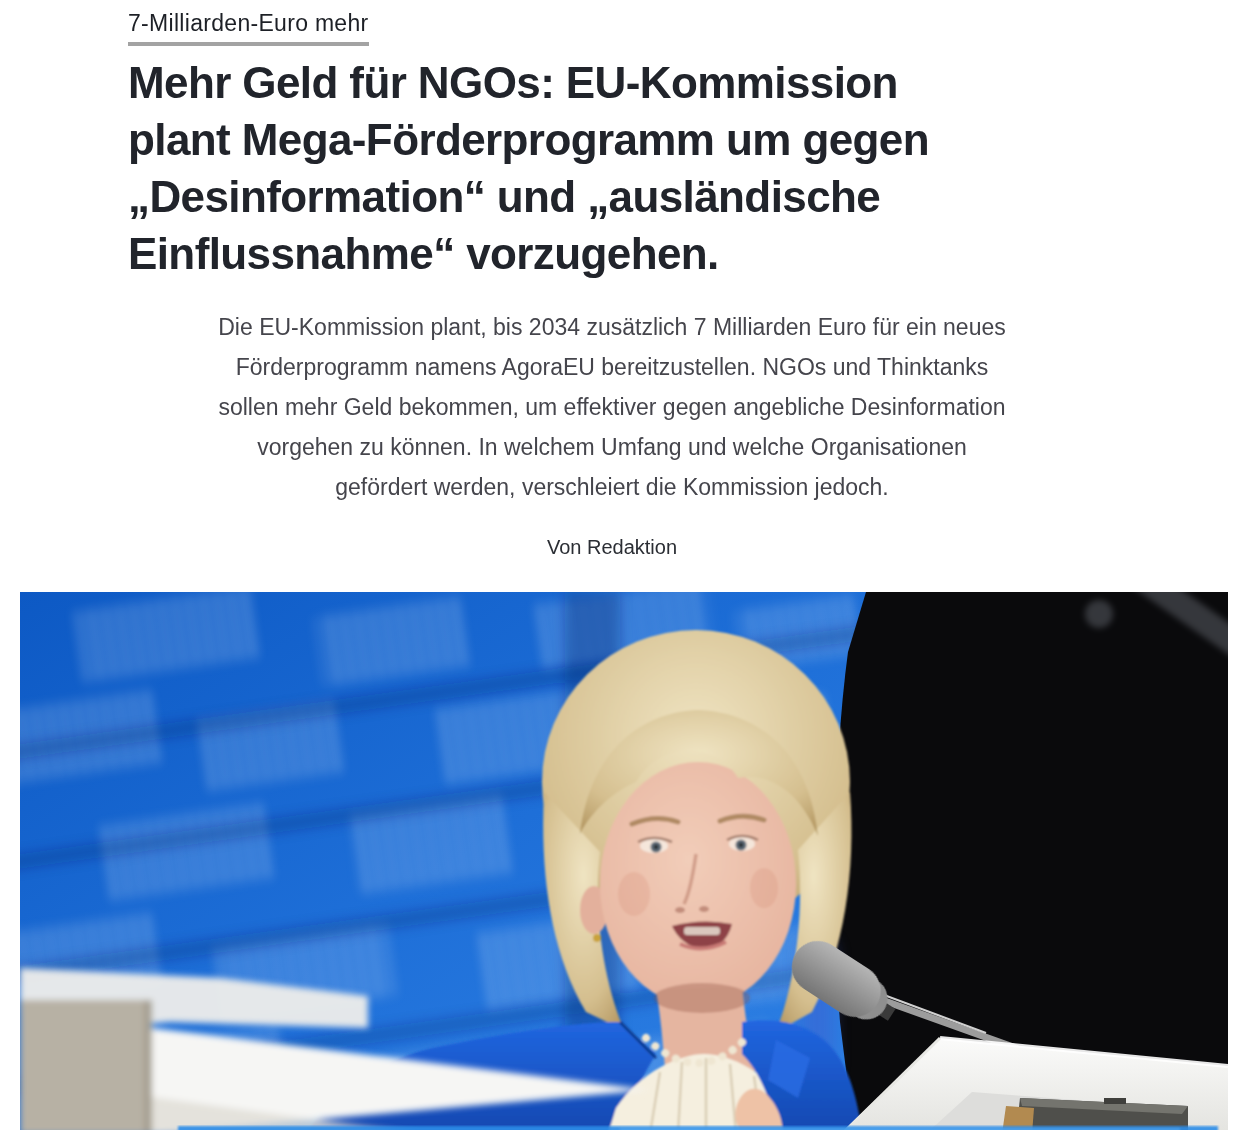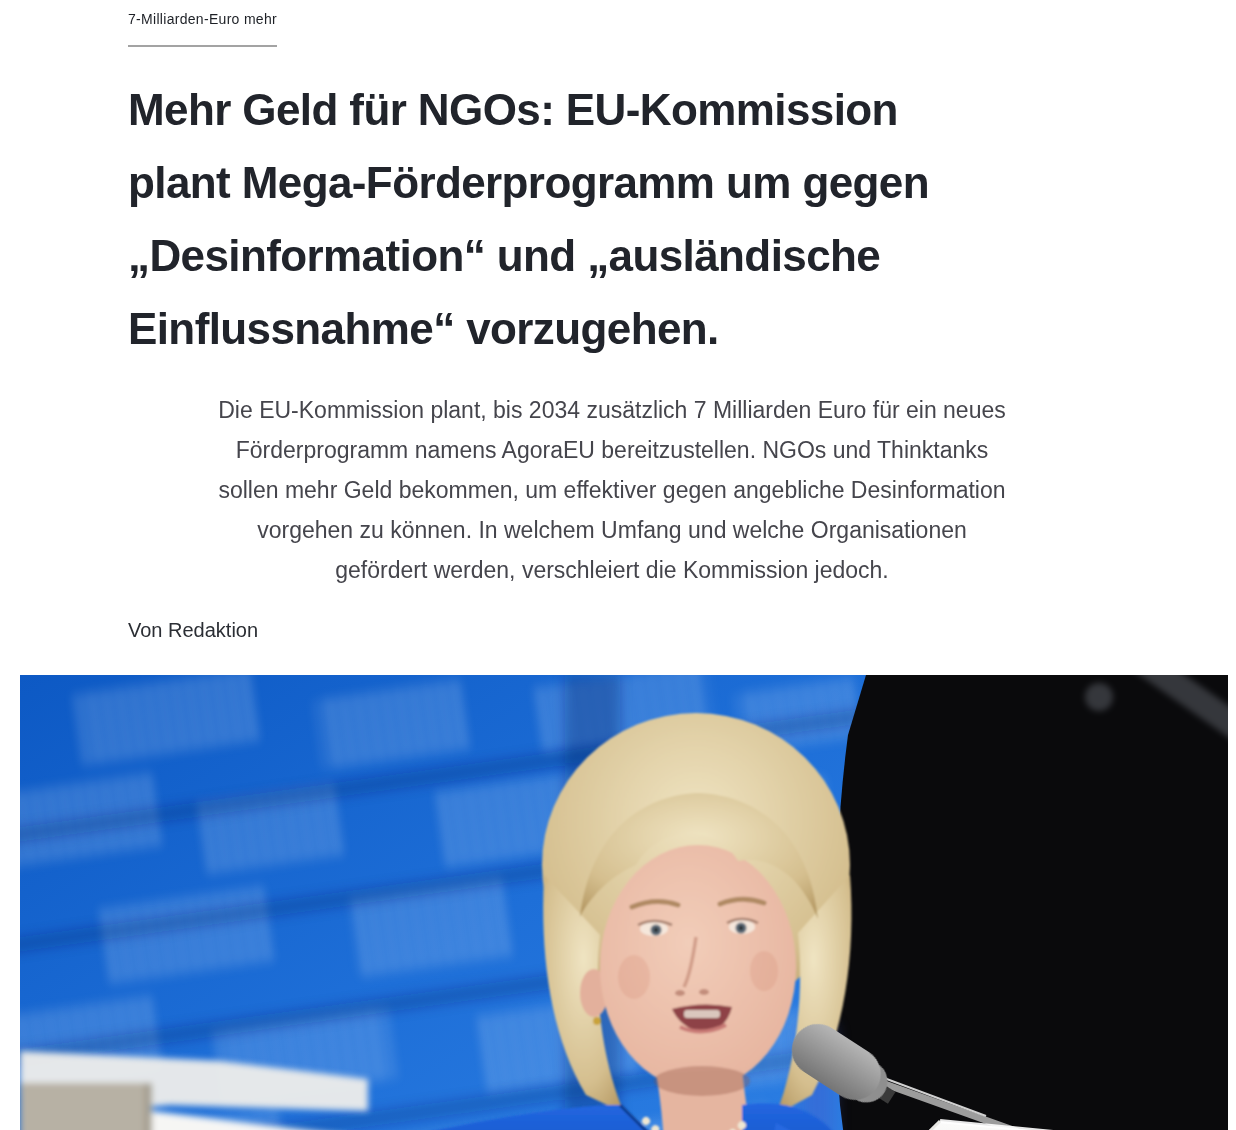--- a/index.html
+++ b/index.html
@@ -4,35 +4,35 @@
 <style>
   html,body{margin:0;padding:0;background:#ffffff;}
   body{
     width:1236px;height:1130px;overflow:hidden;
     font-family:"Liberation Sans","DejaVu Sans",sans-serif;
     -webkit-font-smoothing:antialiased;
   }
   .article-text{padding:10px 140px 0 128px;}
   .kicker{
     display:inline-block;
-    font-size:14px;letter-spacing:.3px;color:#1d2026;
-    text-decoration:none;border-bottom:2px solid #a3a3a3;
-    padding-bottom:18px;cursor:pointer;
+    font-size:23px;letter-spacing:.3px;color:#1d2026;
+    text-decoration:none;border-bottom:4px solid #a3a3a3;
+    padding-bottom:5px;cursor:pointer;
   }
   h1.headline{
-    margin:26px 0 0 0;
-    font-size:44px;line-height:73px;font-weight:700;
+    margin:8px 0 0 0;
+    font-size:44px;line-height:57px;font-weight:700;
     letter-spacing:-.6px;color:#21242b;
   }
   p.lead{
     margin:25px 0 0 0;max-width:980px;
     font-size:23px;line-height:40px;color:#45454c;text-align:center;
   }
   .byline{
-    margin-top:29px;font-size:20px;color:#2b2e34;
+    margin-top:29px;font-size:20px;color:#2b2e34;text-align:center;
   }
   figure.hero{margin:33px 8px 0 20px;padding:0;width:1208px;height:542px;}
   figure.hero svg{display:block;}
 </style>
 </head>
 <body>
 
 <main>
   <div class="article-text">
     <a class="kicker" href="#">7-Milliarden-Euro mehr</a>

